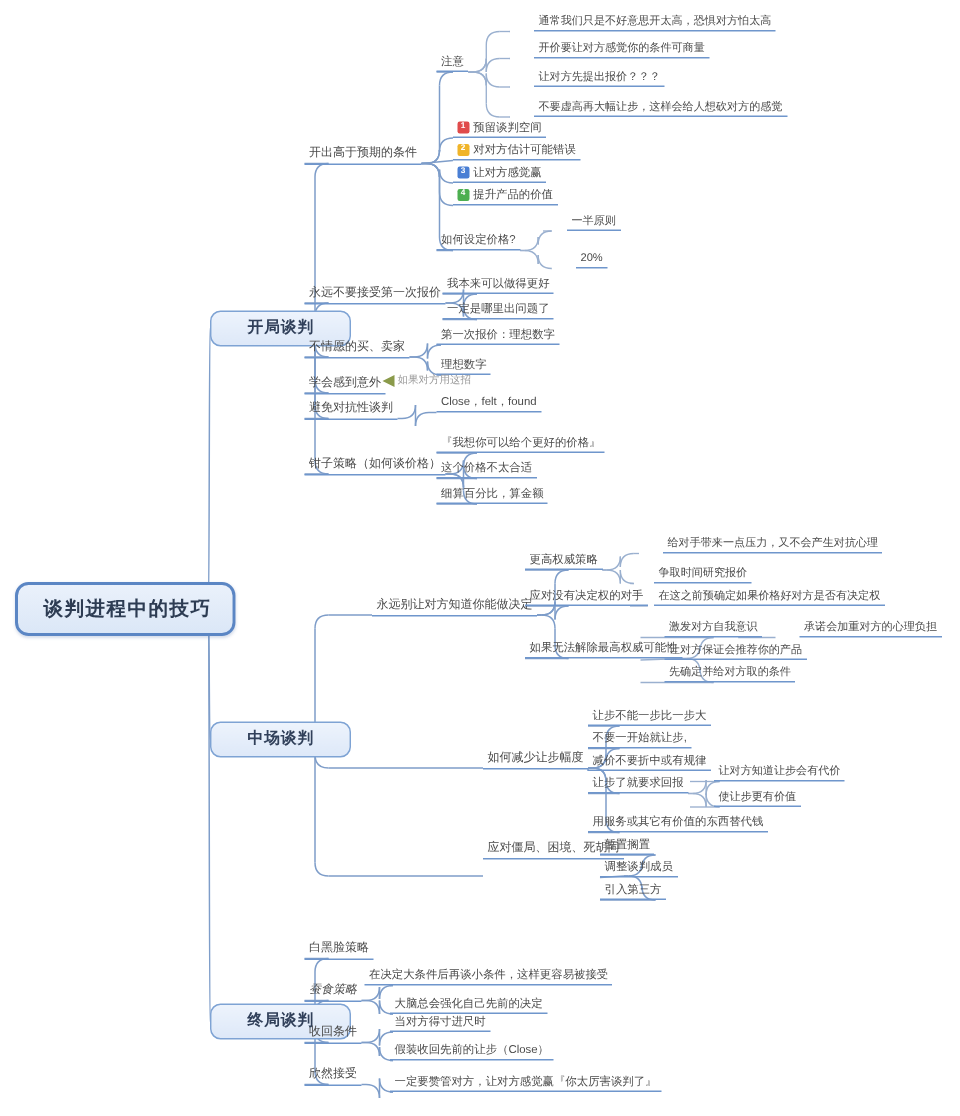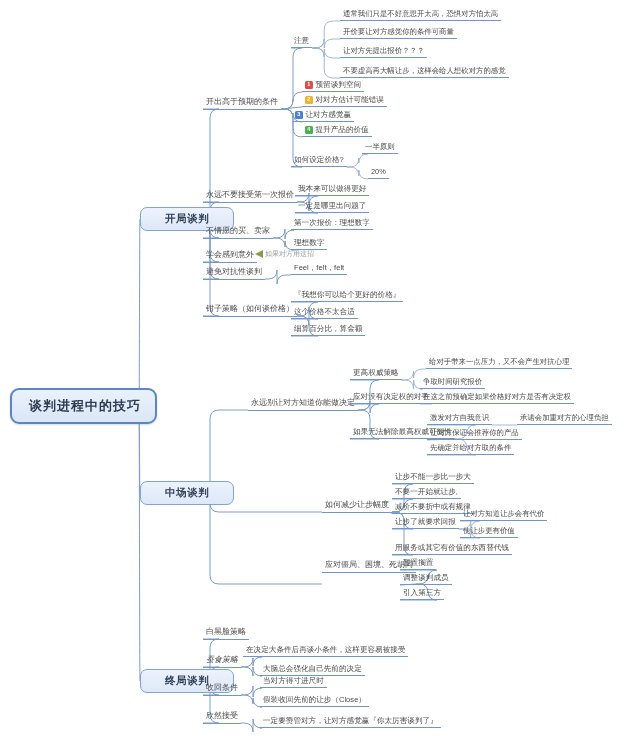--- a/index.html
+++ b/index.html
@@ -31,21 +31,21 @@
     color:#31405a;font-size:10.5px;font-weight:bold;
     padding:5px 24px;letter-spacing:.6px;
   }
   
   .topic{
     font-size:8px;color:#4a4a4a;padding:1px 3px 2px 3px;
     border-bottom:1.4px solid #6f96cc;
   }
   .topic.l2{font-size:8px;}
   .topic.l3{font-size:7.6px;}
-  .topic.l4{font-size:7.4px;}
+  .topic.l4{font-size:7.4px;margin-left:16px;}
 
   
   .badged{display:flex;align-items:center;gap:3px;}
   .badge{
     display:inline-block;width:7.5px;height:7.5px;border-radius:1.5px;
     font-size:5.5px;line-height:7.5px;text-align:center;color:#fff;font-weight:bold;
     flex:0 0 auto;
   }
   .b1{background:#e04b4b;}
   .b2{background:#f0b429;}
@@ -347,21 +347,21 @@
       <div class="node topic l4" style="left: 340px; top: 46px;">让对方先提出报价？？？</div>
       <div class="node topic l4" style="left: 340px; top: 66px;">不要虚高再大幅让步，这样会给人想砍对方的感觉</div>
       <div class="node topic l3 badged" style="left: 302px; top: 80px;">
         <span class="badge b1">1</span>
         <span>预留谈判空间</span>
       </div>
       <div class="node topic l3 badged" style="left: 302px; top: 95px;">
         <span class="badge b2">2</span>
         <span>对对方估计可能错误</span>
       </div>
-      <div class="node topic l3 badged" style="left: 292px; top: 110px;">
+      <div class="node topic l3 badged" style="left: 302px; top: 110px;">
         <span class="badge b3">3</span>
         <span>让对方感觉赢</span>
       </div>
       <div class="node topic l3 badged" style="left: 302px; top: 125px;">
         <span class="badge b4">4</span>
         <span>提升产品的价值</span>
       </div>
       <div class="node topic l3" style="left: 291px; top: 155px;">如何设定价格?</div>
       <div class="node topic l4" style="left: 362px; top: 142px;">一半原则</div>
       <div class="node topic l4" style="left: 368px; top: 167px;">20%</div>
@@ -370,21 +370,21 @@
       <div class="node topic l3" style="left: 295px; top: 201px;">一定是哪里出问题了</div>
       <div class="node topic l2" style="left: 203px; top: 226px;">不情愿的买、卖家</div>
       <div class="node topic l3" style="left: 291px; top: 218px;">第一次报价：理想数字</div>
       <div class="node topic l3" style="left: 291px; top: 238px;">理想数字</div>
       <div class="node topic l2" style="left: 203px; top: 250px;">学会感到意外</div>
       <div class="node annot" style="left: 255px; top: 250px;">
         <span class="arrow"></span>
         <span class="atext">如果对方用这招</span>
       </div>
       <div class="node topic l2" style="left: 203px; top: 267px;">避免对抗性谈判</div>
-      <div class="node topic l3" style="left: 291px; top: 263px;">Feel，felt，felt</div>
+      <div class="node topic l3" style="left: 291px; top: 263px;">Close，felt，found</div>
       <div class="node topic l2" style="left: 203px; top: 304px;">钳子策略（如何谈价格）</div>
       <div class="node topic l3" style="left: 291px; top: 290px;">『我想你可以给个更好的价格』</div>
       <div class="node topic l3" style="left: 291px; top: 307px;">这个价格不太合适</div>
       <div class="node topic l3" style="left: 291px; top: 324px;">细算百分比，算金额</div>
       <div class="node topic l2" style="left: 248px; top: 398px;">永远别让对方知道你能做决定</div>
       <div class="node topic l3" style="left: 350px; top: 368px;">更高权威策略</div>
       <div class="node topic l4" style="left: 426px; top: 357px;">给对手带来一点压力，又不会产生对抗心理</div>
       <div class="node topic l4" style="left: 420px; top: 377px;">争取时间研究报价</div>
       <div class="node topic l3" style="left: 350px; top: 392px;">应对没有决定权的对手</div>
       <div class="node topic l4" style="left: 420px; top: 392px;">在这之前预确定如果价格好对方是否有决定权</div>

